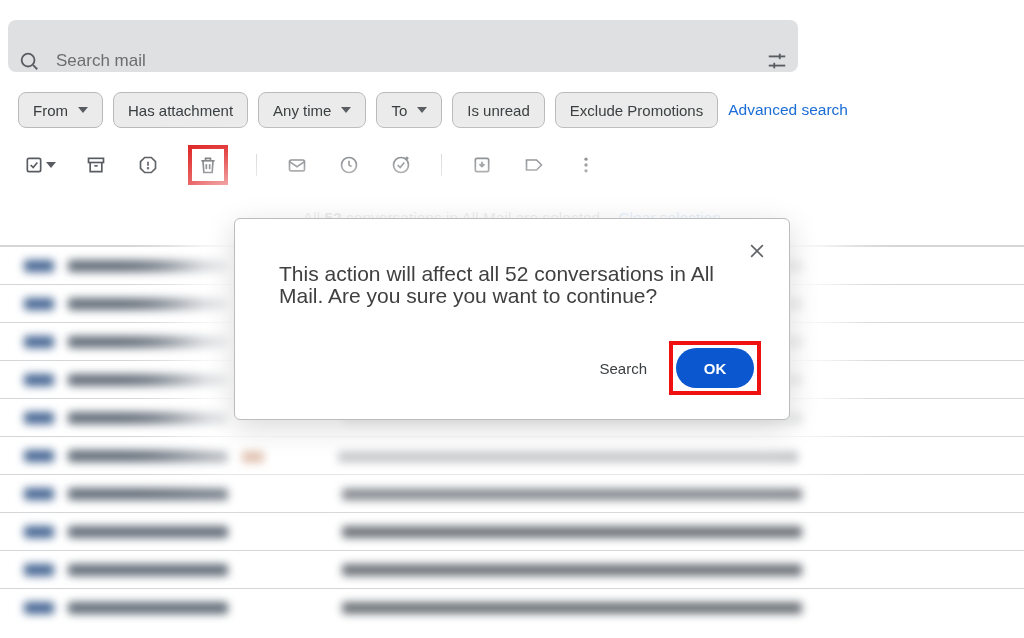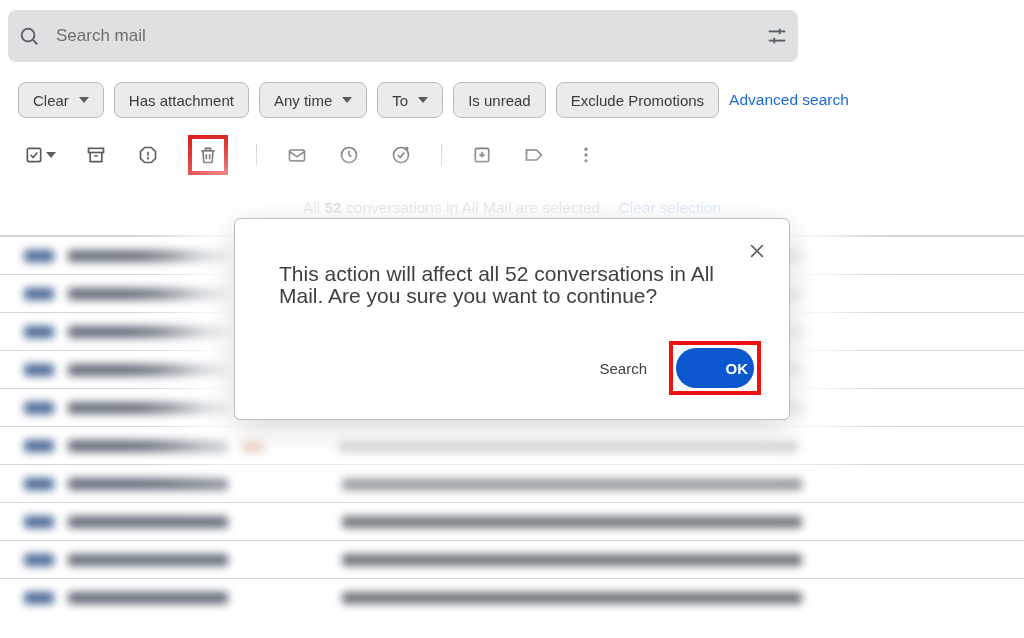--- a/index.html
+++ b/index.html
@@ -1,18 +1,18 @@
 <!DOCTYPE html>
 <html><head>
 <meta charset="utf-8">
 <style>
   * { box-sizing: border-box; }
   html, body { margin:0; padding:0; width:1024px; height:638px; overflow:hidden; font-family: Arial, Helvetica, sans-serif; background:#fff; }
   .dim { filter: brightness(0.93) contrast(0.98); }
-  .searchbar { display:flex; align-items:center; height:52px; width:790px; margin:10px 0 0 8px; background:#f1f3f4; border-radius:8px; padding:0 10px; }
+  .searchbar { display:flex; align-items:flex-end; height:52px; width:790px; margin:20px 0 0 8px; background:#f1f3f4; border-radius:8px; padding:0 10px; }
   .search-icon { color:#5f6368; flex:0 0 auto; }
   .search-input { flex:1; border:none; background:transparent; font-size:17px; color:#5f6368; outline:none; padding-left:16px; }
   .search-options { flex:0 0 auto; color:#5f6368; }
   .filter-row { display:flex; align-items:center; gap:10px; padding:20px 0 10px 18px; border-bottom:1px solid transparent; }
   .chip { display:flex; align-items:center; gap:8px; height:36px; border:1px solid #c7c9cc; border-radius:8px; background:#fff; padding:0 14px; color:#3c4043; font-size:15px; cursor:pointer; }
   .chip .caret { margin-left:2px; }
   .adv-search { color:#1a73e8; font-size:15.5px; margin-left:0; cursor:pointer; }
   .toolbar { display:flex; align-items:center; gap:28px; padding:8px 0 8px 24px; height:52px; }
   .tb-icon { color:#5f6368; display:flex; align-items:center; justify-content:center; width:24px; height:24px; cursor:pointer; }
   .tb-sep { width:1px; height:22px; background:#dadce0; }
@@ -30,21 +30,21 @@
   .c4 { width:460px; background:#777d84; margin-left:100px;}
   .overlay { position:absolute; inset:0; background:rgba(60,64,67,0.0); display:flex; align-items:center; justify-content:center; }
   .glow { position:absolute; width:660px; height:300px; filter: blur(30px); background:rgba(255,255,255,0.95); border-radius:30px; }
   .modal { position:relative; width:556px; background:#fff; border:1px solid #bcbcbc; border-radius:6px; padding:28px 28px 24px 28px; box-shadow: 0 8px 30px rgba(0,0,0,0.15);}
   .modal h1 { margin:0 0 18px 0; font-weight:400; font-size:24px; color:#202124; }
   .close-x { position:absolute; top:22px; right:22px; color:#5f6368; cursor:pointer; }
   .modal p { margin:16px; color:#404040; font-size:21px; line-height:22px; }
   .modal-actions { display:flex; justify-content:flex-end; align-items:center; gap:16px; margin-top:34px; }
   .cancel { color:#3c4043; font-size:15px; cursor:pointer; padding:8px 6px;}
   .ok-wrap { border:4px solid #ef1010; padding:3px 3px; }
-  .ok { background:#0b57d0; color:#fff; font-size:15px; font-weight:600; border:none; border-radius:22px; height:40px; width:78px; cursor:pointer;text-align:right; }
+  .ok { background:#0b57d0; color:#fff; font-size:15px; font-weight:600; border:none; border-radius:22px; height:40px; width:78px; cursor:pointer; }
   svg { display:block; }
 </style>
 </head>
 <body>
 
 <div class="dim">
 
   <div class="searchbar">
     <span class="search-icon">
       <svg width="22" height="22" viewBox="0 0 24 24" fill="none" stroke="currentColor" stroke-width="2">
@@ -58,21 +58,21 @@
           <rect x="3" y="6" width="18" height="2"></rect>
           <rect x="3" y="16" width="18" height="2"></rect>
           <rect x="14" y="4" width="2" height="6"></rect>
           <rect x="8" y="14" width="2" height="6"></rect>
         </svg>
     </span>
   </div>
 
   <div class="filter-row">
     <div class="chip">
-      <span>Clear</span>
+      <span>From</span>
       <span class="caret">
           <svg width="10" height="10" viewBox="0 0 10 10">
             <path d="M0 2 L5 8 L10 2 Z" fill="#5f6368"></path>
           </svg>
         </span>
     </div>
     <div class="chip">
       <span>Has attachment</span>
     </div>
     <div class="chip">

